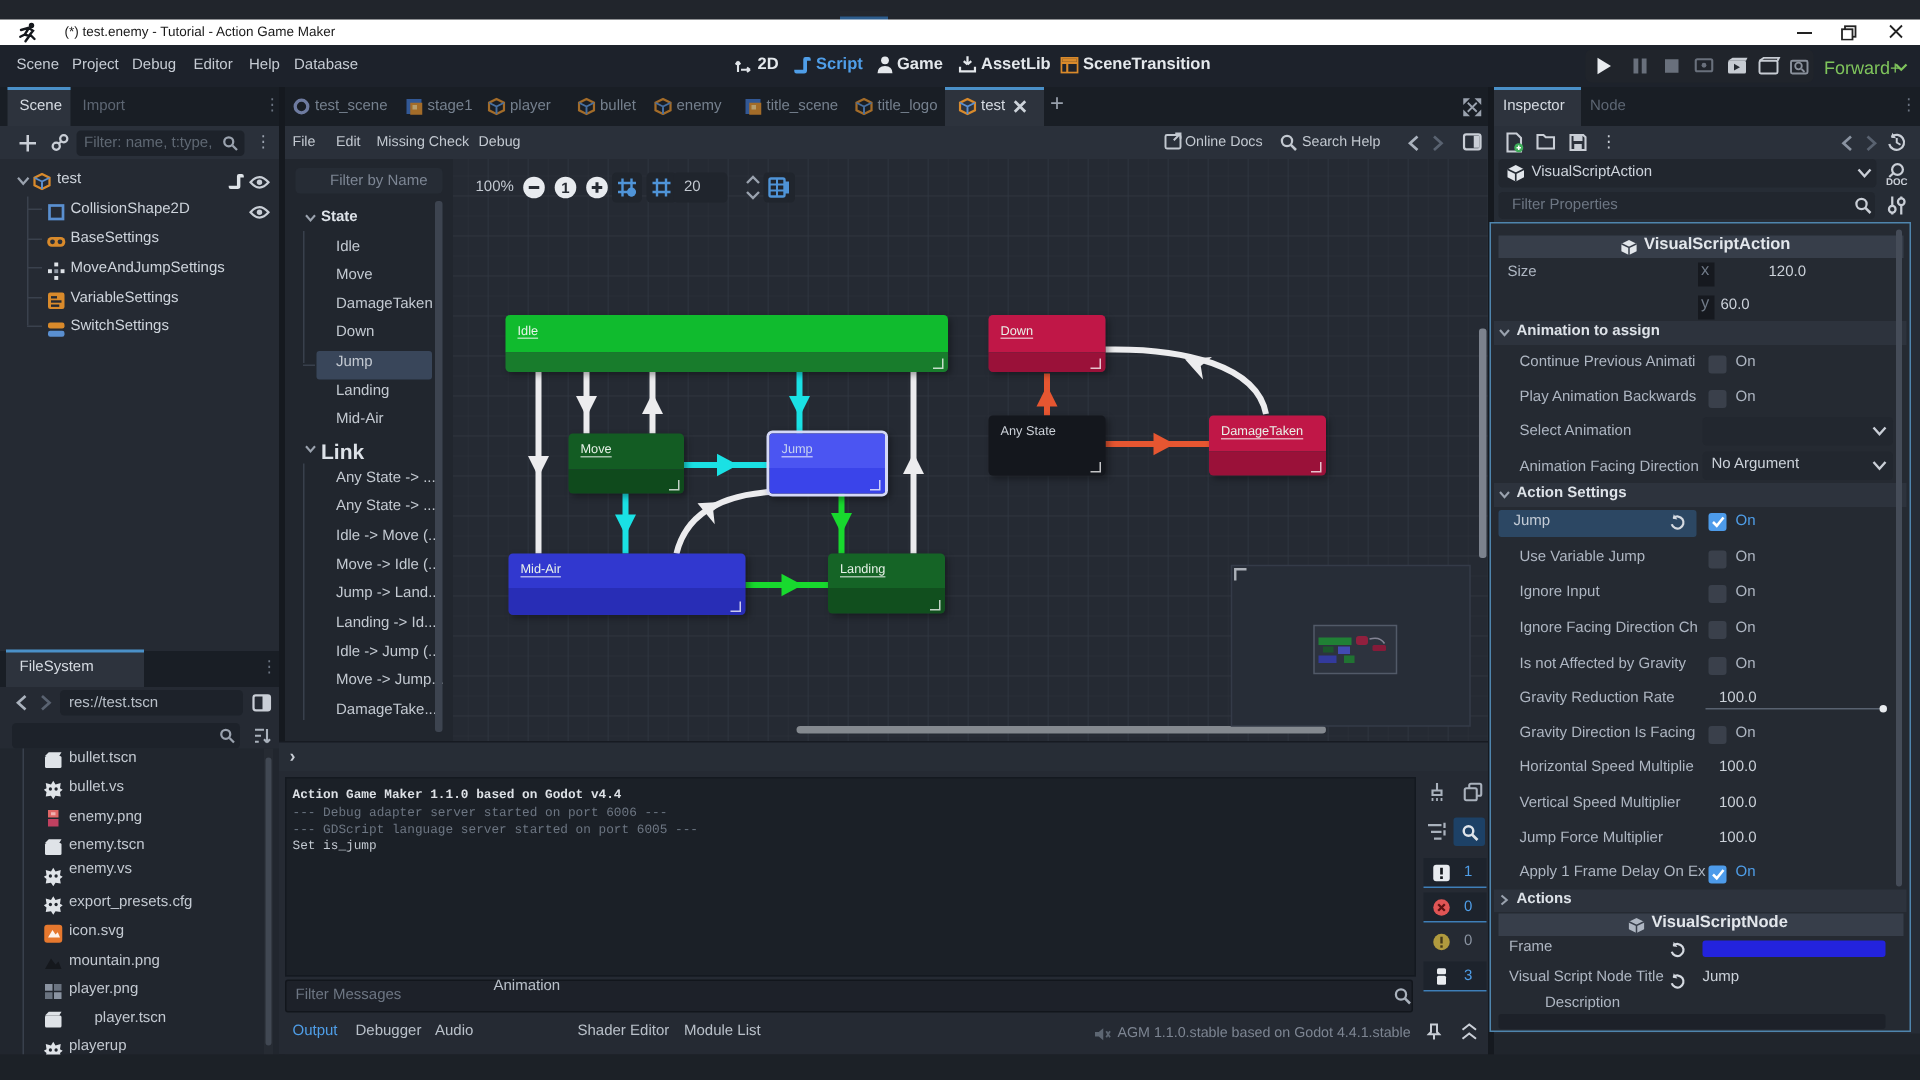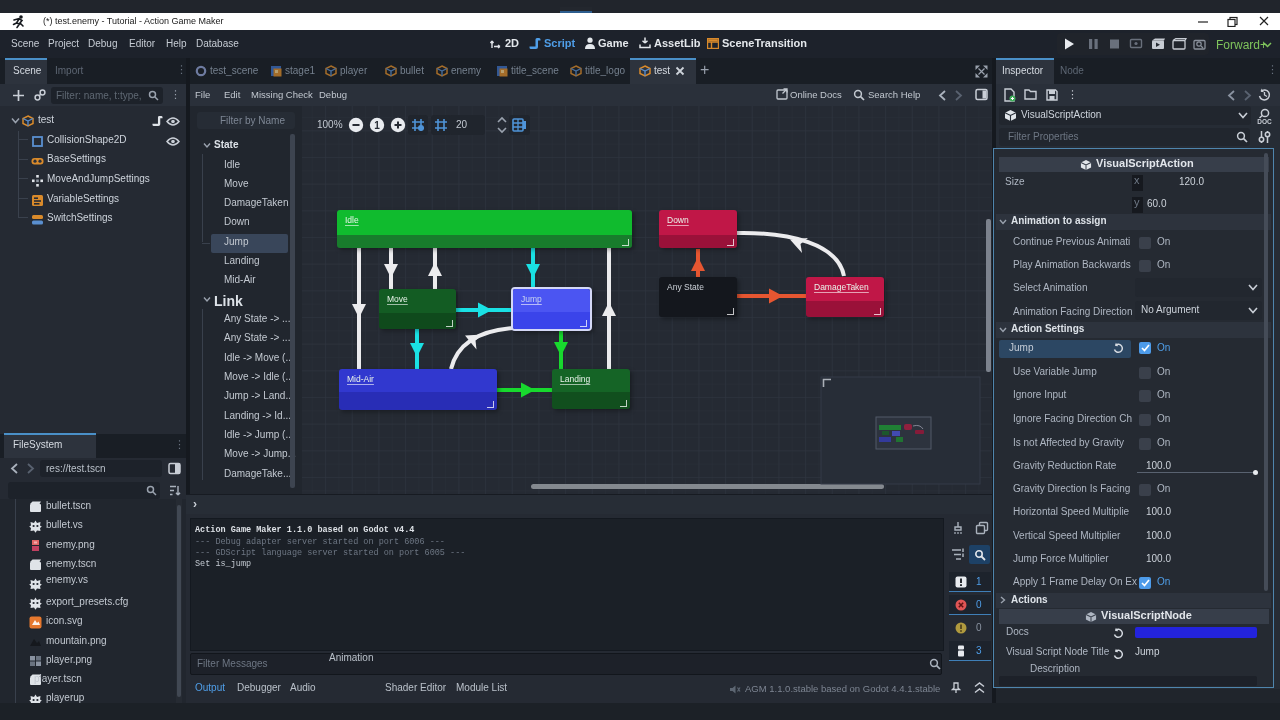--- a/index.html
+++ b/index.html
@@ -462,21 +462,21 @@
       <rect x="1" y="1" width="5" height="4.5" fill="#8a93a1"></rect>
       <rect x="7" y="1" width="5" height="4.5" fill="#6a7380"></rect>
       <rect x="1" y="6.5" width="5" height="4.5" fill="#6a7380"></rect>
       <rect x="7" y="6.5" width="5" height="4.5" fill="#8a93a1"></rect>
     </svg>
 <div class="txt" style="left:46px;top:654px;font-size:10px;color:#c3c9d1;">player.png</div>
 <svg class="abs" style="left:29px;top:674px;" width="13" height="12" viewBox="0 0 13 12">
       <rect x="1" y="3" width="11" height="8" rx="1" fill="#dfe3e8"></rect>
       <path d="M1 3 L3.5 0.5 L12 0.5 L10.5 3 Z" fill="#dfe3e8"></path>
     </svg>
-<div class="txt" style="left:34px;top:673px;font-size:10px;color:#c3c9d1;">player.tscn</div>
+<div class="txt" style="left:63px;top:673px;font-size:10px;color:#c3c9d1;">player.tscn</div>
 <svg class="abs" style="left:29px;top:694px;" width="13" height="10" viewBox="0 0 13 10">
       <path d="M6.5 0.5 L8 3 L11.5 2 L11 5.5 L12.8 6.5 L11 8 L11.5 9.8 L8 9.5 L6.5 9.8 L5 9.5 L1.5 9.8 L2 8 L0.2 6.5 L2 5.5 L1.5 2 L5 3 Z" fill="#dfe3e8"></path>
       <circle cx="4.6" cy="6" r="1.1" fill="#21262e"></circle>
       <circle cx="8.4" cy="6" r="1.1" fill="#21262e"></circle>
     </svg>
 <div class="txt" style="left:46px;top:692px;font-size:10px;color:#c3c9d1;text-align:center;">playerup</div>
 
 <svg class="abs" style="left:302px;top:106px;" width="690" height="388" viewBox="0 0 690 388">
  <defs>
   <pattern id="g20" width="13.333" height="13.333" patternUnits="userSpaceOnUse" x="9.8" y="11">
@@ -781,21 +781,21 @@
     </svg>
 <div class="txt" style="left:1011px;top:594px;font-size:10px;font-weight:bold;color:#dde2e8;">Actions</div>
 
 <div class="abs" style="left:999px;top:609px;width:270px;height:15px;background:#373e4a;"></div>
 <svg class="abs" style="left:1085px;top:611px;" width="12" height="12" viewBox="0 0 13 13">
       <path d="M6.5 1 L12 3.8 L12 9.2 L6.5 12 L1 9.2 L1 3.8 Z" fill="#aeb6c2"></path>
       <path d="M1 3.8 L6.5 6.5 L12 3.8 M6.5 6.5 L6.5 12" stroke="#373e4a" stroke-width="1.1" fill="none"></path>
     </svg>
 <div class="txt" style="left:1101px;top:609px;font-size:11px;font-weight:bold;color:#e2e6eb;">VisualScriptNode</div>
 
-<div class="irow" style="top:626px;left:1006px;">Docs</div>
+<div class="irow" style="top:626px;left:1006px;">Frame</div>
 <svg class="abs" style="left:1112px;top:627px;" width="12" height="12" viewBox="0 0 12 12">
       <path d="M2.5 7.5 A4 4 0 1 0 3.6 3.4" stroke="#d5dae1" stroke-width="1.5" fill="none"></path>
       <path d="M3.8 0.8 L3.2 3.9 L6.3 4.3" fill="#d5dae1"></path>
     </svg>
 <div class="abs" style="left:1135px;top:627px;width:122px;height:11px;background:#2323dd;border-radius:2px;"></div>
 <div class="irow" style="top:646px;left:1006px;">Visual Script Node Title</div>
 <svg class="abs" style="left:1112px;top:648px;" width="12" height="12" viewBox="0 0 12 12">
       <path d="M2.5 7.5 A4 4 0 1 0 3.6 3.4" stroke="#d5dae1" stroke-width="1.5" fill="none"></path>
       <path d="M3.8 0.8 L3.2 3.9 L6.3 4.3" fill="#d5dae1"></path>
     </svg>

